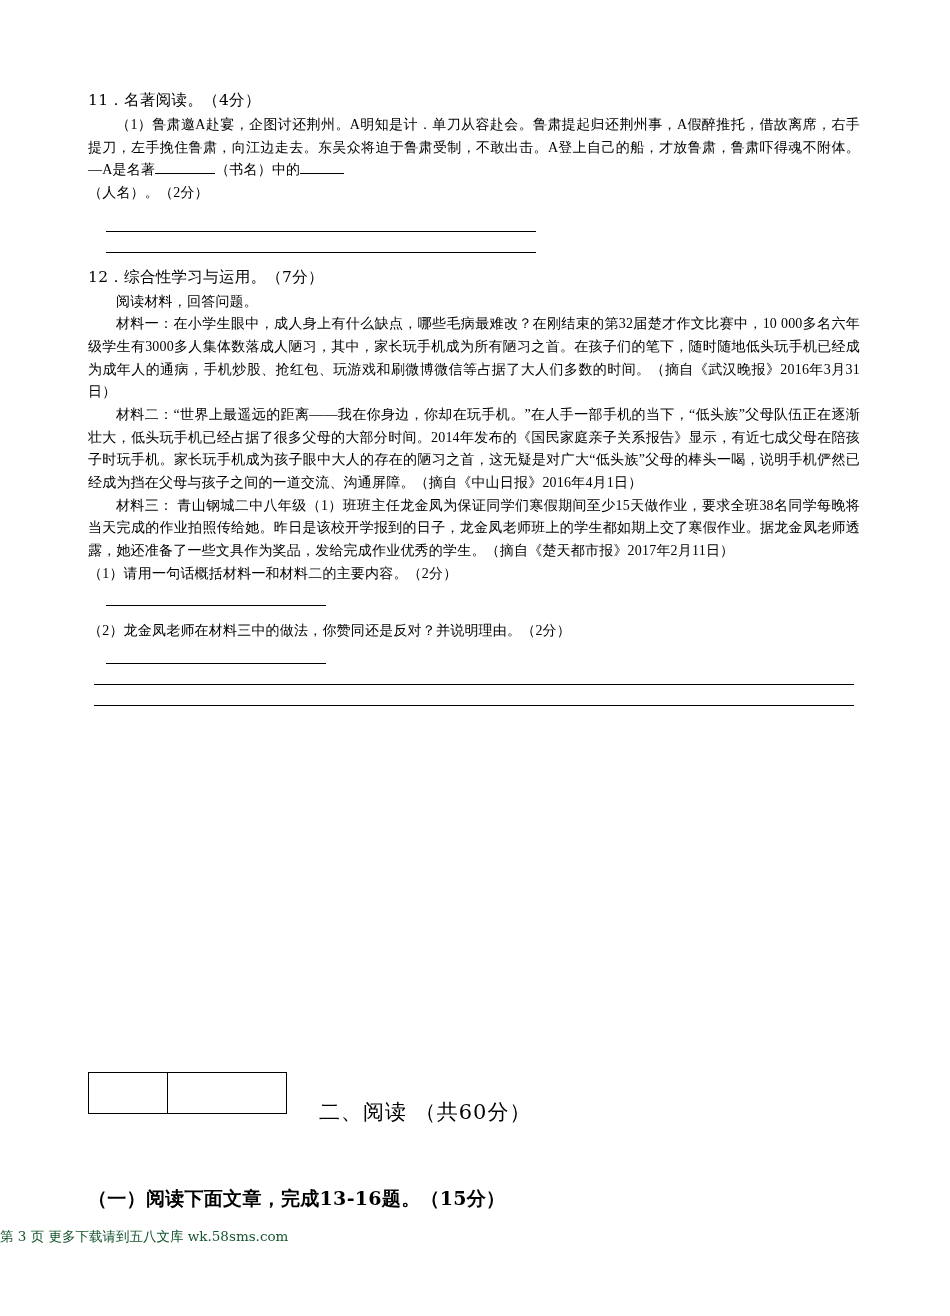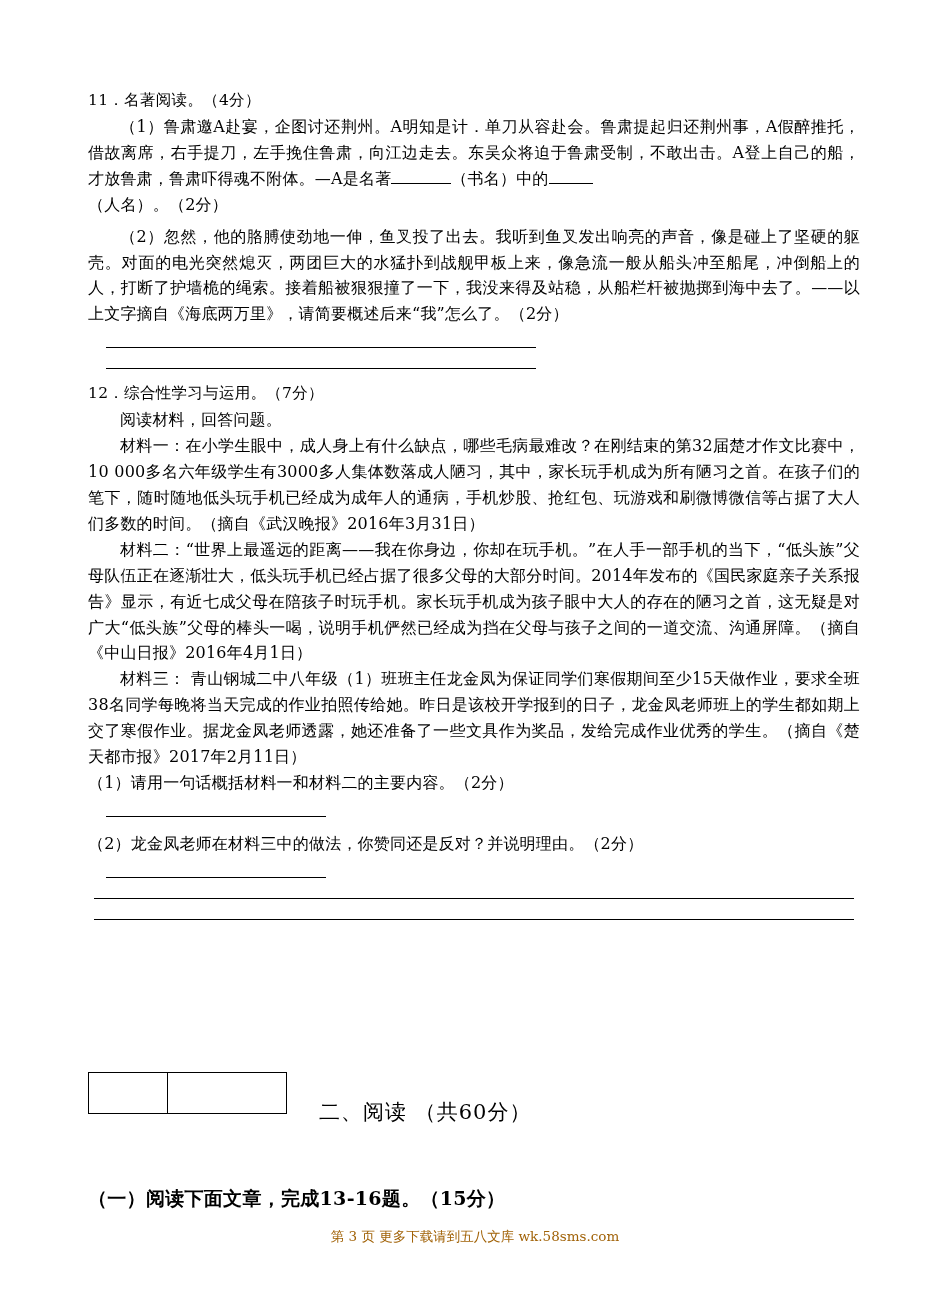--- a/index.html
+++ b/index.html
@@ -28,25 +28,26 @@
     top: 88px;
     width: 772px;
   }
   .q-title {
     font-size: 15.5px;
     line-height: 1.55;
     margin: 0 0 2px 0;
     letter-spacing: 0.3px;
   }
   .para {
-    font-size: 16px;
+    font-size: 14px;
     line-height: 1.62;
     text-align: justify;
     margin: 0;
     letter-spacing: 0.2px;
+    font-family: Liberation Serif, serif;
   }
   .indent2 {
     text-indent: 2em;
   }
   .blank-inline {
     display: inline-block;
     border-bottom: 1px solid #000;
     vertical-align: baseline;
   }
   .w60 { width: 60px; }
@@ -100,42 +101,40 @@
     letter-spacing: 0.3px;
   }
   .reading-head .score {
     font-weight: bold;
   }
   .footer {
     position: absolute;
     left: 0;
     top: 1228px;
     width: 950px;
-    text-align: center;
     font-size: 13.5px;
-    color: #a16207;
+    color: #14532d;
     font-family: "DejaVu Serif", "Liberation Serif", serif;
   }
 </style>
 </head>
 <body>
 
 <div class="page">
 
   <div class="content">
 
     <div>
       <p class="q-title">11．名著阅读。（4分）</p>
 
       <p class="para indent2"><span>（1）鲁肃邀A赴宴，企图讨还荆州。A明知是计．单刀从容赴会。鲁肃提起归还荆州事，A假醉推托，借故离席，右手提刀，左手挽住鲁肃，向江边走去。东吴众将迫于鲁肃受制，不敢出击。A登上自己的船，才放鲁肃，鲁肃吓得魂不附体。—A是名著</span><span class="blank-inline w60"></span><span>（书名）中的</span><span class="blank-inline w44"></span></p>
       <p class="para">（人名）。（2分）</p>
 
       <div class="block-gap-sm"></div>
 
-      <p class="para indent2">（2）忽然，他的胳膊使劲地一伸，鱼叉投了出去。我听到鱼叉发出响亮的声音，像是碰上了坚硬的躯壳。对面的电光突然熄灭，两团巨大的水猛扑到战舰甲板上来，像急流一般从船头冲至船尾，冲倒船上的人，打断了护墙桅的绳索。接着船被狠狠撞了一下，我没来得及站稳，从船栏杆被抛掷到海中去了。——以上文字摘自《海底两万里》，请简要概述后来“我”怎么了。（2分）</p>
 
       <div class="answer-line al-short"></div>
       <div class="answer-line al-med"></div>
     </div>
 
     <div class="block-gap"></div>
 
     <div>
       <p class="q-title">12．综合性学习与运用。（7分）</p>
       <p class="para indent2">阅读材料，回答问题。</p>

